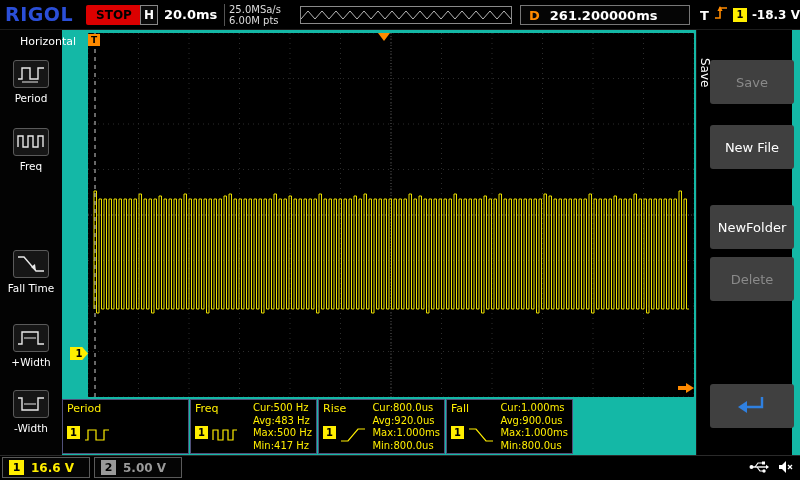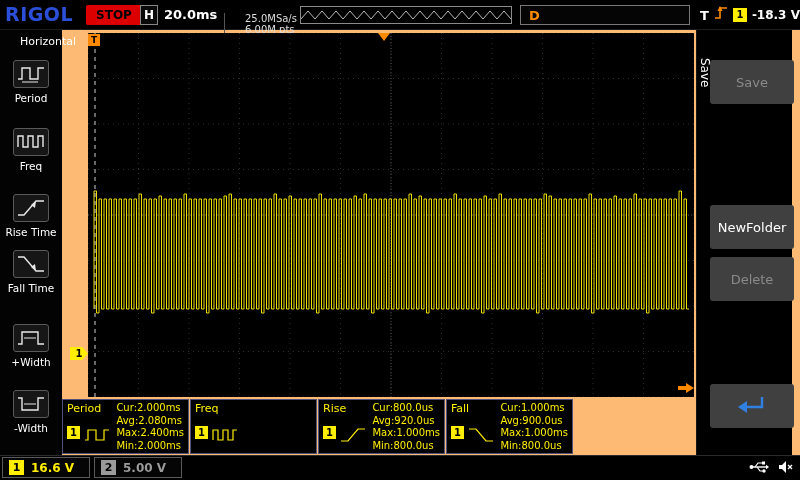--- a/index.html
+++ b/index.html
@@ -1,28 +1,28 @@
 <!DOCTYPE html>
 <html><head>
 <meta charset="utf-8">
 <style>
   *{margin:0;padding:0;box-sizing:border-box}
   html,body{background:#000}
   body{width:800px;height:480px;font-family:"DejaVu Sans",sans-serif}
-  .screen{position:relative;width:800px;height:480px;background:#fdba74;overflow:hidden}
+  .screen{position:relative;width:800px;height:480px;background:#14b8a6;overflow:hidden}
 
   
   .topbar{position:absolute;left:0;top:0;width:800px;height:30px;background:#000;border-bottom:1px solid #1c1c1c}
   .logo{position:absolute;left:5px;top:3px;font-size:19px;font-weight:bold;letter-spacing:.5px;color:#2b4fd8}
   .stop{position:absolute;left:86px;top:5px;width:56px;height:20px;background:#dc0000;color:#000;
         font-weight:bold;font-size:12px;text-align:center;line-height:20px;border-radius:2px}
   .hbox{position:absolute;left:140px;top:5px;width:18px;height:20px;border:1px solid #888;color:#fff;
         font-weight:bold;font-size:12px;text-align:center;line-height:18px;background:#0a0a0a}
   .timebase{position:absolute;left:164px;top:7px;color:#fff;font-weight:bold;font-size:13px}
-  .samp{position:absolute;left:224px;top:13px;color:#ddd;font-size:10px;line-height:11px;border-left:1px solid #555;padding-left:20px}
+  .samp{position:absolute;left:224px;top:4px;color:#ddd;font-size:10px;line-height:11px;border-left:1px solid #555;padding-left:4px}
   .preview{position:absolute;left:300px;top:6px;width:212px;height:18px;border:1px solid #8a8a8a;background:#000}
   .dbox{position:absolute;left:520px;top:5px;width:170px;height:20px;border:1px solid #777;background:#050505;
         display:flex;align-items:center;gap:10px;padding:0 8px}
   .dlabel{color:#ff8a00;font-weight:bold;font-size:13px}
   .dvalue{color:#fff;font-weight:bold;font-size:13px}
   .tsec{position:absolute;left:700px;top:5px;height:20px;display:flex;align-items:center;gap:5px}
   .tlabel{color:#fff;font-weight:bold;font-size:13px}
   .tch{width:14px;height:14px;background:#ffee00;color:#000;font-size:10px;font-weight:bold;text-align:center;line-height:14px}
   .tlevel{color:#fff;font-weight:bold;font-size:12px}
 
@@ -84,20 +84,21 @@
       <div>25.0MSa/s</div>
       <div>6.00M pts</div>
     </div>
     <div class="preview">
       <svg id="preview-svg" width="210" height="16">
           <polyline points="0,12 7,4 14,12 21,4 28,12 35,4 42,12 49,4 56,12 63,4 70,12 77,4 84,12 91,4 98,12 105,4 112,12 119,4 126,12 133,4 140,12 147,4 154,12 161,4 168,12 175,4 182,12 189,4 196,12 203,4 210,12" fill="none" stroke="#b9b9b9" stroke-width="1"></polyline>
         </svg>
     </div>
     <div class="dbox">
       <span class="dlabel">D</span>
+      <span class="dvalue">261.200000ms</span>
     </div>
     <div class="tsec">
       <span class="tlabel">T</span>
       <span>
         <svg width="14" height="16" viewBox="0 0 14 16">
           <polyline points="1,13 6,13 6,3 13,3" fill="none" stroke="#ff8a00" stroke-width="1.6"></polyline>
           <polygon points="6,1 3.4,6 8.6,6" fill="#ff8a00"></polygon>
         </svg>
       </span>
       <span class="tch">1</span>
@@ -120,29 +121,20 @@
 
     <div class="sb-item" style="top:98px">
       <div class="sb-icon">
         <svg width="30" height="22" viewBox="0 0 30 22">
             <polyline points="2,16 2,5 7,5 7,16 12,16 12,5 17,5 17,16 22,16 22,5 27,5 27,16" fill="none" stroke="#e8e8e8" stroke-width="1.4"></polyline>
           </svg>
       </div>
       <div class="sb-label">Freq</div>
     </div>
 
-    <div class="sb-item" style="top:164px">
-      <div class="sb-icon">
-        <svg width="30" height="22" viewBox="0 0 30 22">
-            <polyline points="2,18 8,18 20,4 28,4" fill="none" stroke="#e8e8e8" stroke-width="1.4"></polyline>
-            <polygon points="20,4 15,8 19,11" fill="#e8e8e8"></polygon>
-          </svg>
-      </div>
-      <div class="sb-label">Rise Time</div>
-    </div>
 
     <div class="sb-item" style="top:220px">
       <div class="sb-icon">
         <svg width="30" height="22" viewBox="0 0 30 22">
             <polyline points="2,4 8,4 20,18 28,18" fill="none" stroke="#e8e8e8" stroke-width="1.4"></polyline>
             <polygon points="20,18 15,14 19,11" fill="#e8e8e8"></polygon>
           </svg>
       </div>
       <div class="sb-label">Fall Time</div>
     </div>
@@ -205,36 +197,36 @@
           <polygon points="8,0 16,5 8,10" fill="#ff8a00"></polygon>
         </svg>
     </div>
   </main>
   <div class="ch1-marker">1</div>
 
   <section class="measures">
 
     <div class="mpanel">
       <div class="mtitle">Period</div>
-      <div class="mvals">
-        <div>Cur:2.000ms</div>
-        <div>Avg:2.080ms</div>
-        <div>Max:2.400ms</div>
-        <div>Min:2.000ms</div>
-      </div>
       <div class="mbadge">1</div>
       <div class="mglyph">
         <svg width="26" height="18" viewBox="0 0 26 18">
             <polyline points="1,14 4,14 4,4 12,4 12,14 20,14 20,4 25,4" fill="none" stroke="#ffee00" stroke-width="1.2"></polyline>
           </svg>
       </div>
     </div>
 
     <div class="mpanel">
       <div class="mtitle">Freq</div>
+      <div class="mvals">
+        <div>Cur:500 Hz</div>
+        <div>Avg:483 Hz</div>
+        <div>Max:500 Hz</div>
+        <div>Min:417 Hz</div>
+      </div>
       <div class="mbadge">1</div>
       <div class="mglyph">
         <svg width="26" height="18" viewBox="0 0 26 18">
             <polyline points="1,14 1,4 6,4 6,14 11,14 11,4 16,4 16,14 21,14 21,4 25,4" fill="none" stroke="#ffee00" stroke-width="1.2"></polyline>
           </svg>
       </div>
     </div>
 
     <div class="mpanel">
       <div class="mtitle">Rise</div>
@@ -296,20 +288,21 @@
             <line x1="10" y1="5" x2="14" y2="9" stroke="#fff" stroke-width="1.3"></line>
             <line x1="14" y1="5" x2="10" y2="9" stroke="#fff" stroke-width="1.3"></line>
           </svg>
       </span>
     </div>
   </footer>
 
   <aside class="menu">
     <div class="menu-tab">Save</div>
     <div class="mbtn disabled" style="top:30px">Save</div>
+    <div class="mbtn" style="top:95px">New File</div>
     <div class="mbtn" style="top:175px">NewFolder</div>
     <div class="mbtn disabled" style="top:227px">Delete</div>
     <div class="mbtn" style="top:354px">
       <span>
         <svg width="32" height="22" viewBox="0 0 32 22">
             <polyline points="26,3 26,13 10,13" fill="none" stroke="#2f80e0" stroke-width="2.4"></polyline>
             <polygon points="11,7 2,13 11,19" fill="#2f80e0"></polygon>
           </svg>
       </span>
     </div>

